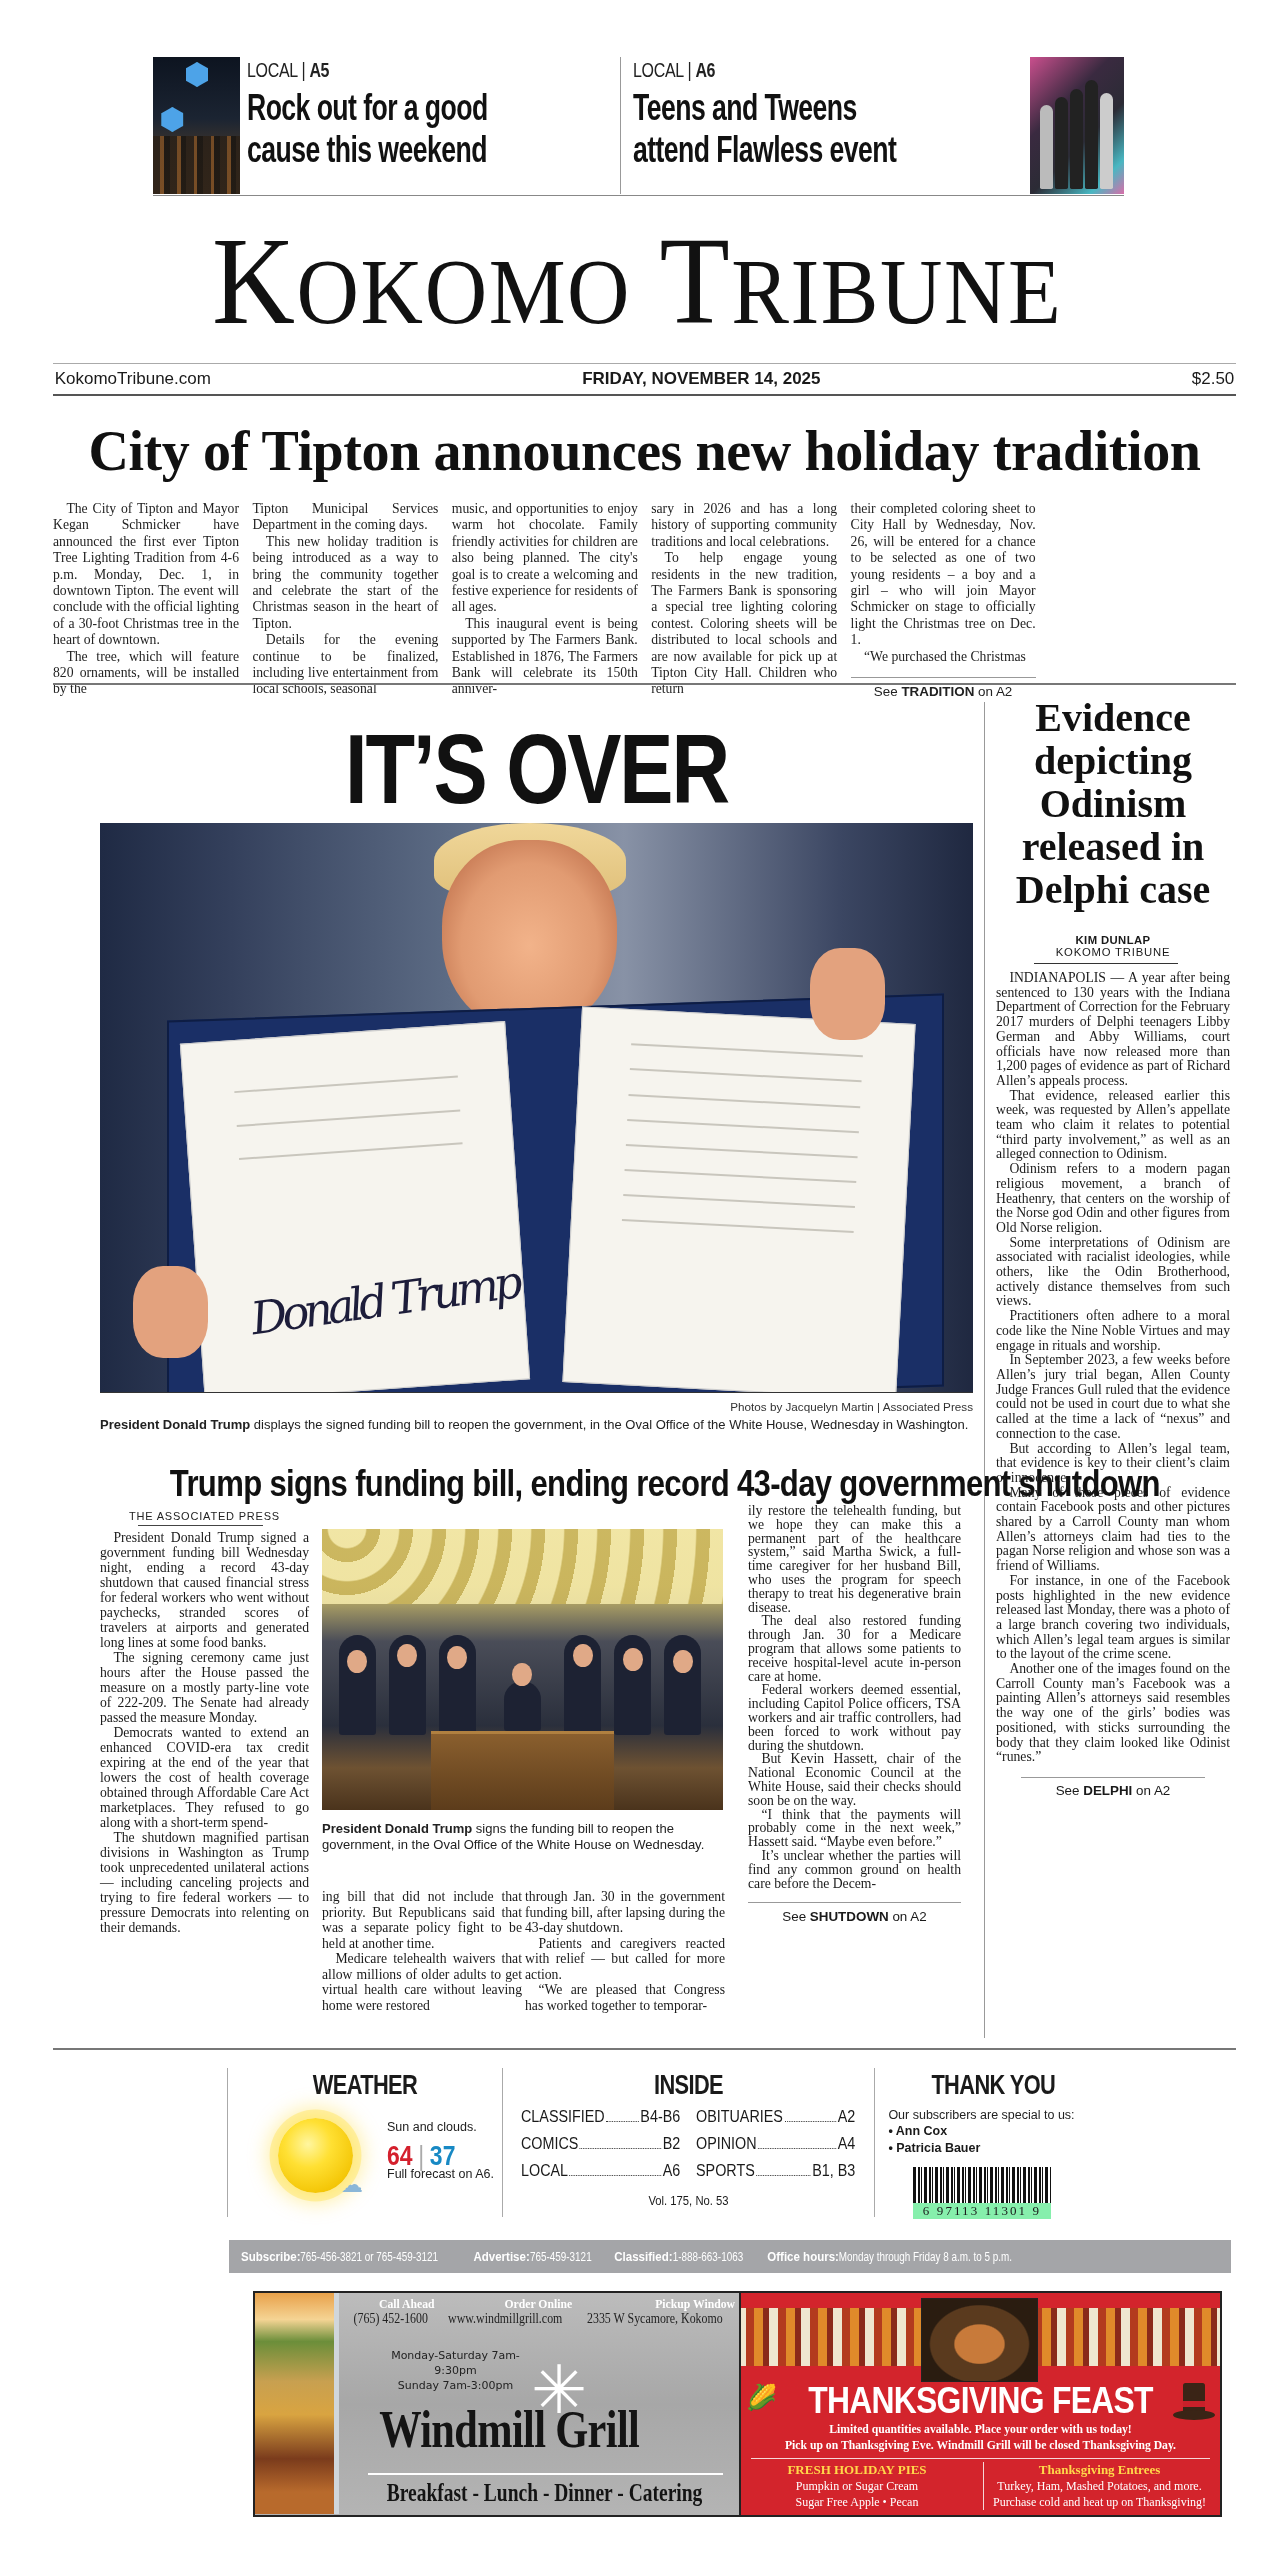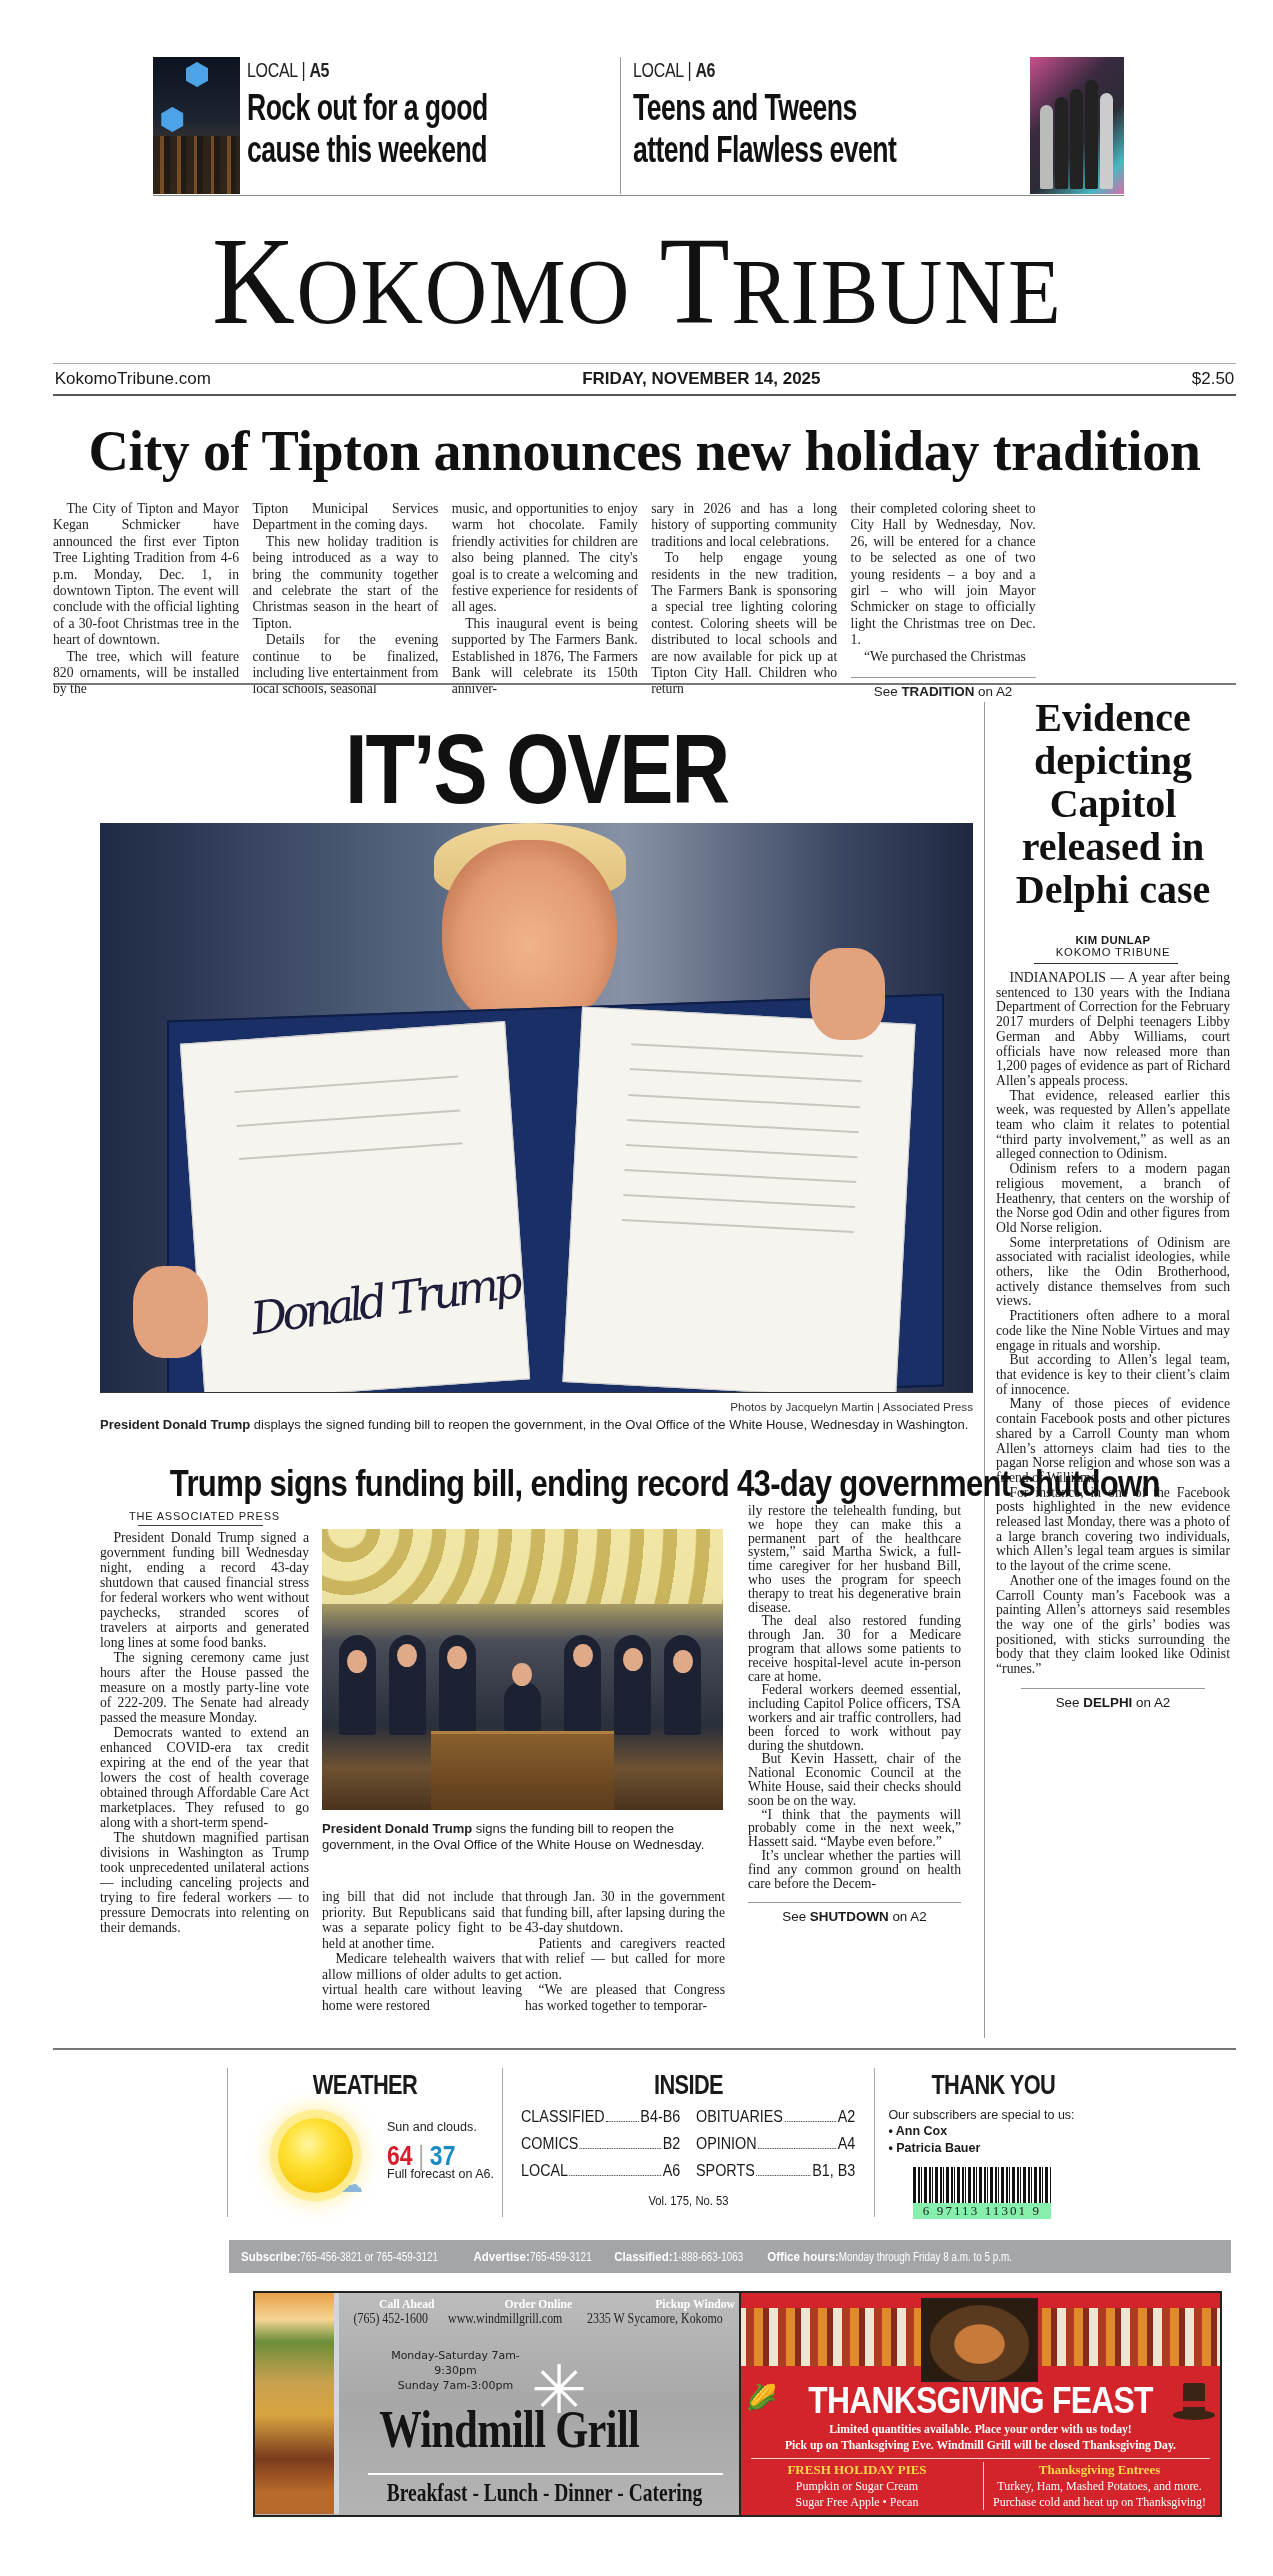--- a/index.html
+++ b/index.html
@@ -278,32 +278,33 @@
   <p style="text-indent:0">ily restore the telehealth funding, but we hope they can make this a permanent part of the healthcare system,” said Martha Swick, a full-time caregiver for her husband Bill, who uses the program for speech therapy to treat his degenerative brain disease.</p>
   <p>The deal also restored funding through Jan. 30 for a Medicare program that allows some patients to receive hospital-level acute in-person care at home.</p>
   <p>Federal workers deemed essential, including Capitol Police officers, TSA workers and air traffic controllers, had been forced to work without pay during the shutdown.</p>
   <p>But Kevin Hassett, chair of the National Economic Council at the White House, said their checks should soon be on the way.</p>
   <p>“I think that the payments will probably come in the next week,” Hassett said. “Maybe even before.”</p>
   <p>It’s unclear whether the parties will find any common ground on health care before the Decem-</p>
   <div class="see"><span>See </span><b>SHUTDOWN</b><span> on A2</span></div>
 </div>
 
 <div class="vrule"></div>
-<h2 class="delphi-head">Evidence depicting Capitol released in Delphi case</h2>
+<h2 class="delphi-head">Evidence depicting Odinism released in Delphi case</h2>
 <div class="delphi-by">
   <div class="n">KIM DUNLAP</div>
   <div class="o">KOKOMO TRIBUNE</div>
 </div>
 <div class="delphi-by-rule"></div>
 <div class="delphi-body">
   <p>INDIANAPOLIS — A year after being sentenced to 130 years with the Indiana Department of Correction for the February 2017 murders of Delphi teenagers Libby German and Abby Williams, court officials have now released more than 1,200 pages of evidence as part of Richard Allen’s appeals process.</p>
   <p>That evidence, released earlier this week, was requested by Allen’s appellate team who claim it relates to potential “third party involvement,” as well as an alleged connection to Odinism.</p>
   <p>Odinism refers to a modern pagan religious movement, a branch of Heathenry, that centers on the worship of the Norse god Odin and other figures from Old Norse religion.</p>
   <p>Some interpretations of Odinism are associated with racialist ideologies, while others, like the Odin Brotherhood, actively distance themselves from such views.</p>
   <p>Practitioners often adhere to a moral code like the Nine Noble Virtues and may engage in rituals and worship.</p>
+  <p>In September 2023, a few weeks before Allen’s jury trial began, Allen County Judge Frances Gull ruled that the evidence could not be used in court due to what she called at the time a lack of “nexus” and connection to the case.</p>
   <p>But according to Allen’s legal team, that evidence is key to their client’s claim of innocence.</p>
   <p>Many of those pieces of evidence contain Facebook posts and other pictures shared by a Carroll County man whom Allen’s attorneys claim had ties to the pagan Norse religion and whose son was a friend of Williams.</p>
   <p>For instance, in one of the Facebook posts highlighted in the new evidence released last Monday, there was a photo of a large branch covering two individuals, which Allen’s legal team argues is similar to the layout of the crime scene.</p>
   <p>Another one of the images found on the Carroll County man’s Facebook was a painting Allen’s attorneys said resembles the way one of the girls’ bodies was positioned, with sticks surrounding the body that they claim looked like Odinist “runes.”</p>
   <div class="see" style="margin-left:25px;margin-right:25px"><span>See </span><b>DELPHI</b><span> on A2</span></div>
 </div>
 
 <div class="bottom-rule"></div>
 
 <div class="infobar">

